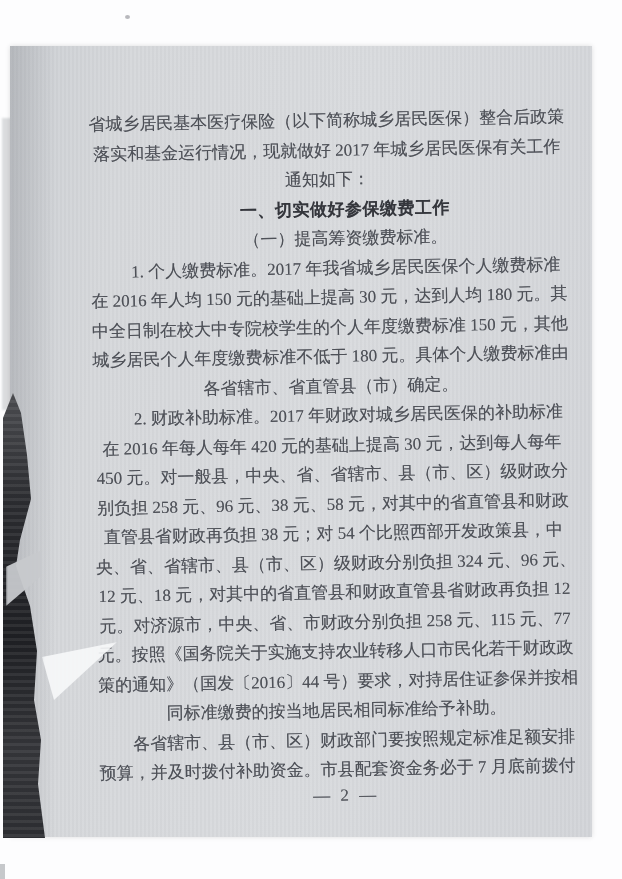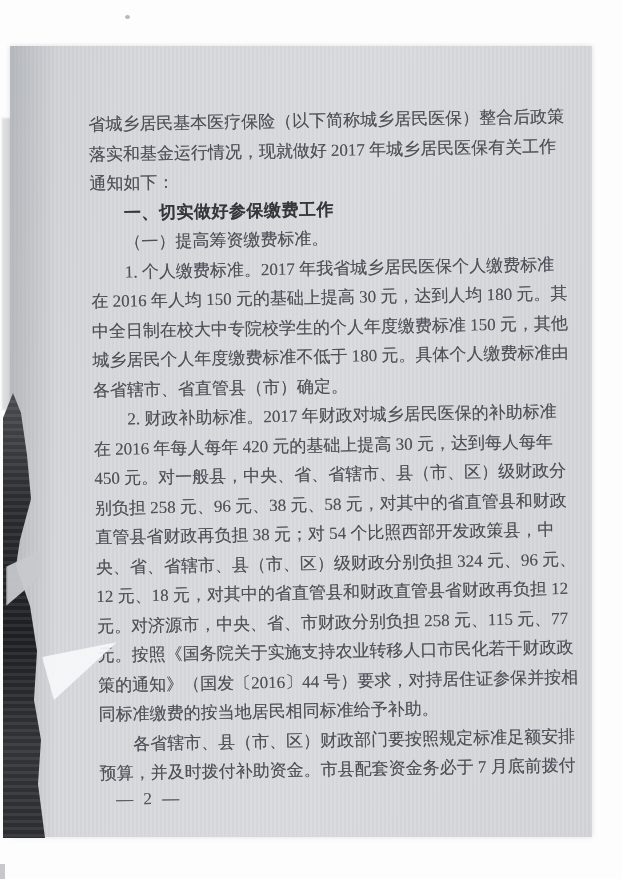--- a/index.html
+++ b/index.html
@@ -32,20 +32,21 @@
     background:#a7a8ad;border-radius:50%;filter:blur(.5px);opacity:.8;
   }
 
   
   .paper{
     position:absolute;left:10px;top:46px;width:582px;height:791px;
     background:
       repeating-linear-gradient(90deg, rgba(255,255,255,.025) 0 2px, rgba(0,0,0,.018) 2px 4px),
       linear-gradient(97deg, var(--paper-dark) 0%, var(--paper) 18%, #d9dbde 55%, #d3d5d9 100%);
     box-shadow:0 0 5px rgba(0,0,0,.13);
+    text-align:center;
   }
   
   .paper-left-shade{
     position:absolute;left:0;top:0;width:46px;height:100%;
     background:linear-gradient(90deg, rgba(120,122,128,.28), rgba(120,122,128,0));
   }
 
   
   .dark-band{
     position:absolute;left:3px;top:393px;width:52px;height:445px;

